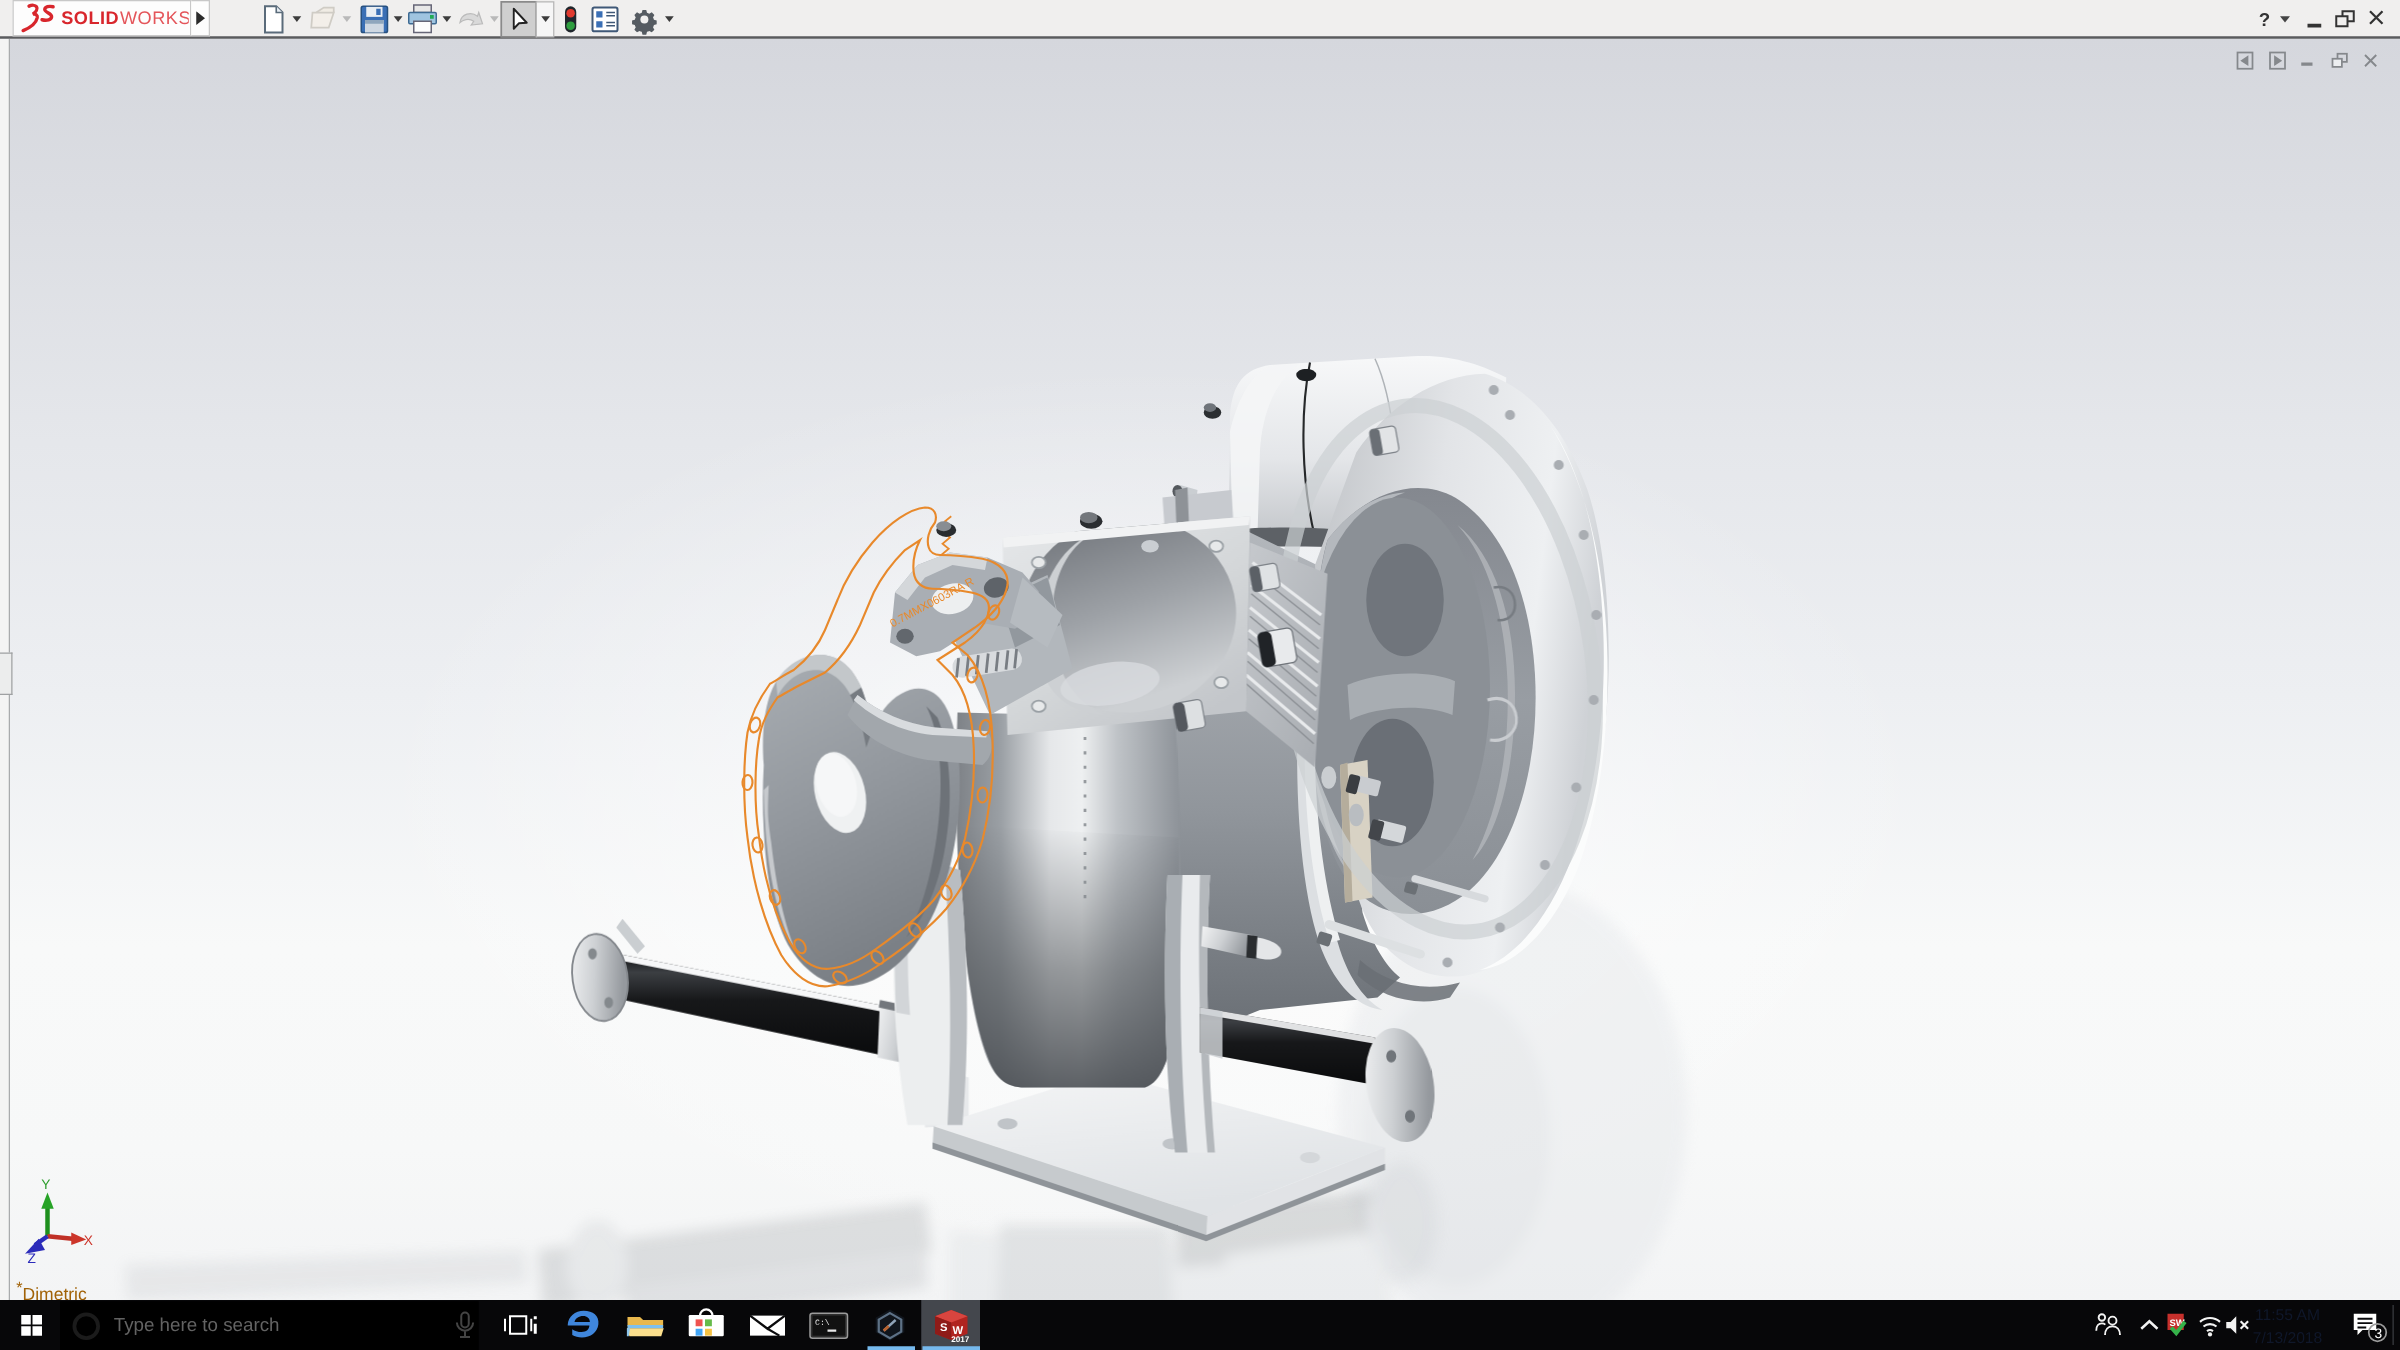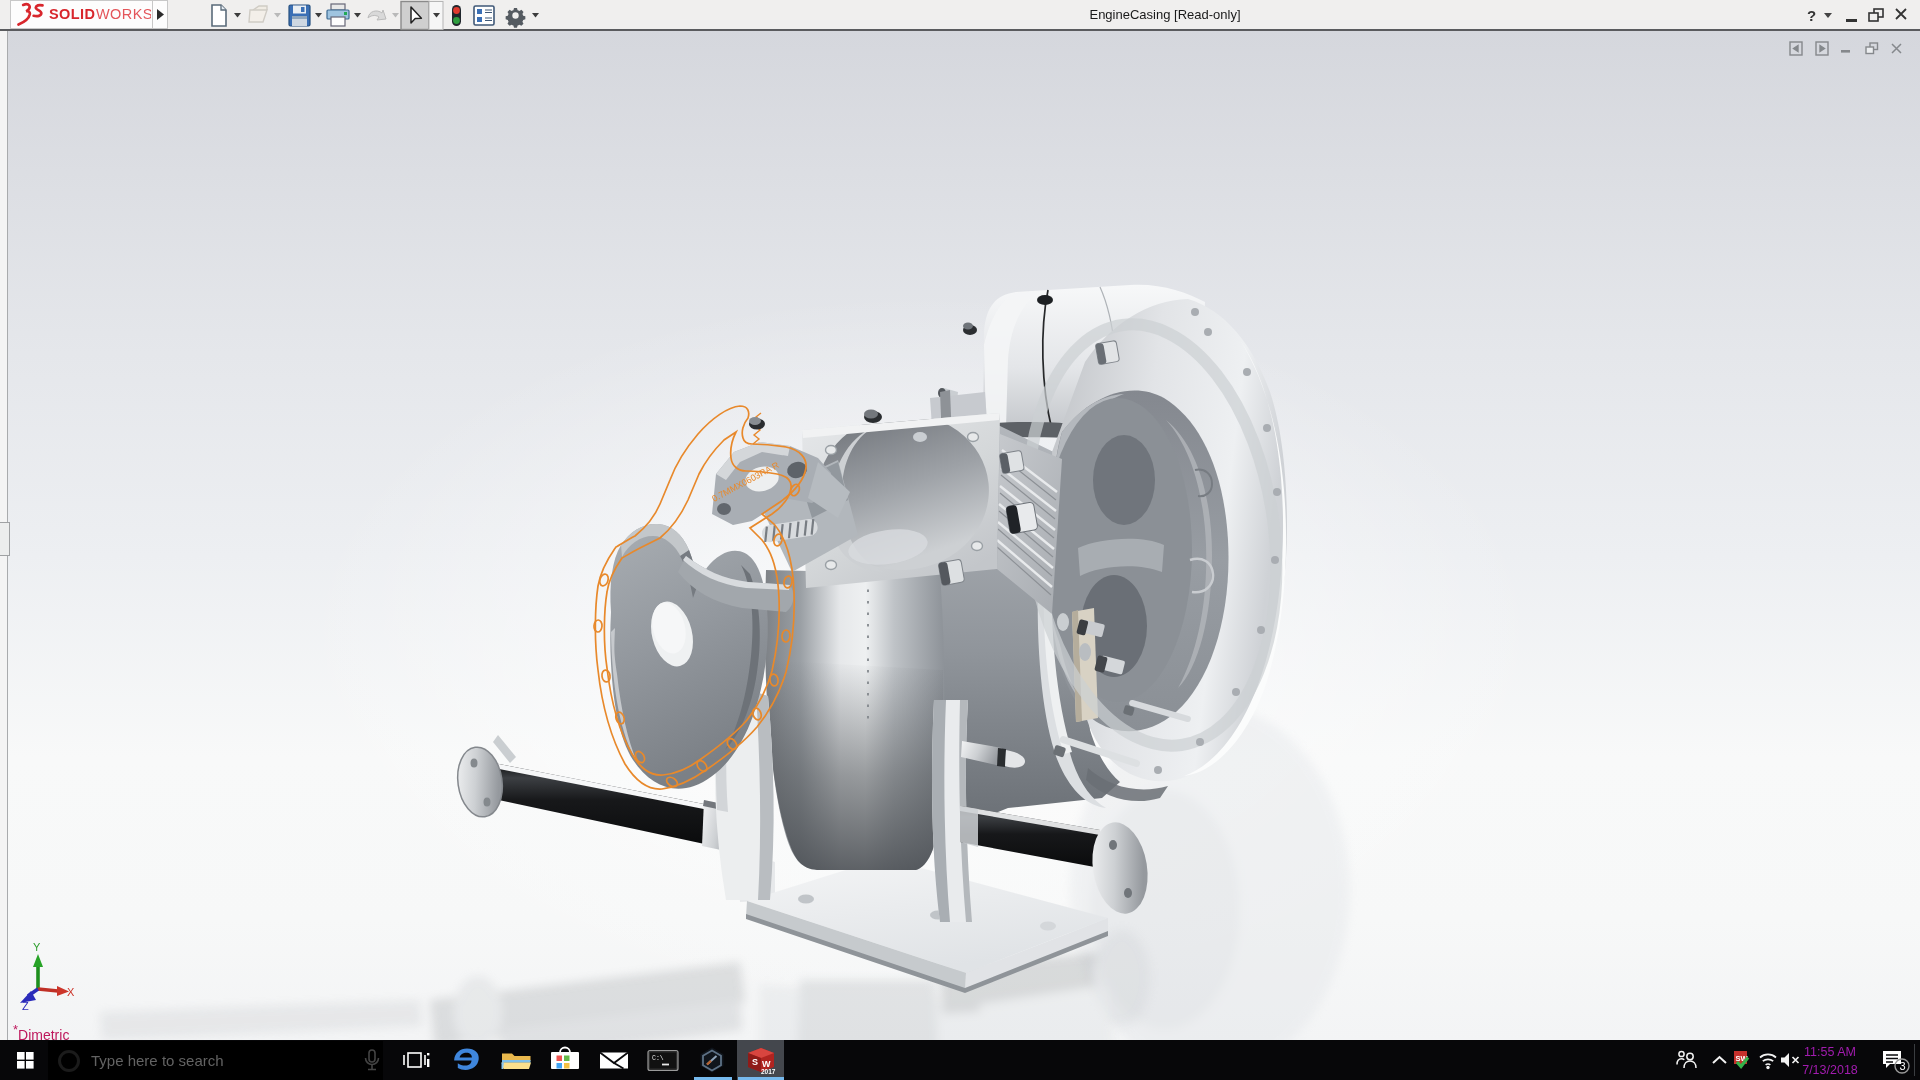--- a/index.html
+++ b/index.html
@@ -23,30 +23,30 @@
     background:linear-gradient(180deg,#d5d7dd 0%,#dcdee3 14%,#e5e7eb 32%,#edeff2 52%,#f8f9f9 72%,#f7f8f8 88%,#f3f4f5 100%);}
   #vpglow{position:absolute;left:0;top:31px;width:1920px;height:1009px;
     background:radial-gradient(ellipse 900px 520px at 48% 62%, rgba(255,255,255,0.75) 0%, rgba(255,255,255,0) 70%);}
   #leftedge{position:absolute;left:0;top:31px;width:7px;height:1009px;background:#f4f4f4;border-right:1px solid #a9abad;}
   #lefttab{position:absolute;left:0px;top:522px;width:9px;height:32px;background:#eceded;border:1px solid #9fa1a3;border-left:none;}
 
   
   #sub-ctrl{position:absolute;right:12px;top:39px;height:18px;}
 
   
-  #dimetric{position:absolute;left:13px;top:1022px;font-size:14px;color:#be185d;}
+  #dimetric{position:absolute;left:13px;top:1022px;font-size:14px;color:#a16207;}
   #dimetric sup{font-size:13px;}
 
   
   #taskbar{position:absolute;left:0;top:1040px;width:1920px;height:40px;background:#070709;}
   #searchbox{position:absolute;left:48px;top:1041px;width:335px;height:39px;background:#000000;
     display:flex;align-items:center;}
   #searchbox .ring{width:22px;height:22px;border:3px solid #1b1b1b;border-radius:50%;margin-left:10px;box-sizing:border-box;}
   #searchbox .stext{margin-left:11px;font-size:15px;color:#636363;}
-  .clockbox{position:absolute;right:48px;top:1040px;width:84px;height:40px;color:#a21caf;
+  .clockbox{position:absolute;right:48px;top:1040px;width:84px;height:40px;color:#0f172a;
     font-size:12.5px;text-align:center;line-height:1.45;padding-top:3px;box-sizing:border-box;}
   #activeslot{position:absolute;left:737px;top:1040px;width:47px;height:40px;background:#44474d;}
   .underline{position:absolute;top:1077px;height:3px;background:#76b9ed;}
 </style>
 </head>
 <body>
 <div id="stage">
 
   <div id="viewport"></div>
   <div id="vpglow"></div>
@@ -382,21 +382,20 @@
       <path d="M31 991 L20 1003 L36 1000 Z" fill="#2b2bba"></path>
       <text x="33" y="951" font-size="11" fill="#2e9e2e" font-family="Liberation Sans,sans-serif">Y</text>
       <text x="67" y="996" font-size="11" fill="#cc352a" font-family="Liberation Sans,sans-serif">X</text>
       <text x="22" y="1010" font-size="11" fill="#2b2bba" font-family="Liberation Sans,sans-serif">Z</text>
     </g>
   </svg>
 
   <div id="dimetric"><sup>*</sup>Dimetric</div>
 
   <div id="titlebar">
-    <div id="title-text">EngineCasing [Read-only]</div>
     <div id="swlogo">
       <svg width="139" height="25" viewBox="0 0 139 25" xmlns="http://www.w3.org/2000/svg">
         <g fill="none" stroke="#d8262c" stroke-width="2.7" stroke-linecap="round">
           <path d="M6.5 22.5 C 12.5 20 17 16 17.8 12.2 C 18.2 10 16.5 8.9 14.3 9.3 C 17 7.4 18.3 5 17.2 3.4 C 16.2 2 13.5 1.9 11.2 2.9"></path>
           <path d="M30.5 3.4 C 27 2.6 24.2 3.4 23.8 5.5 C 23.4 7.9 29.6 8.5 29.3 11.4 C 29.1 13.8 25.6 14.8 21.6 13.8"></path>
         </g>
         <text x="37" y="17" font-size="14.5" font-weight="bold" fill="#d8262c" font-family="Liberation Sans,sans-serif" letter-spacing="0.4">SOLID</text>
         <text x="84" y="17" font-size="14.5" fill="#e4555a" font-family="Liberation Sans,sans-serif" letter-spacing="0.4">WORKS</text>
       </svg>
     </div>

